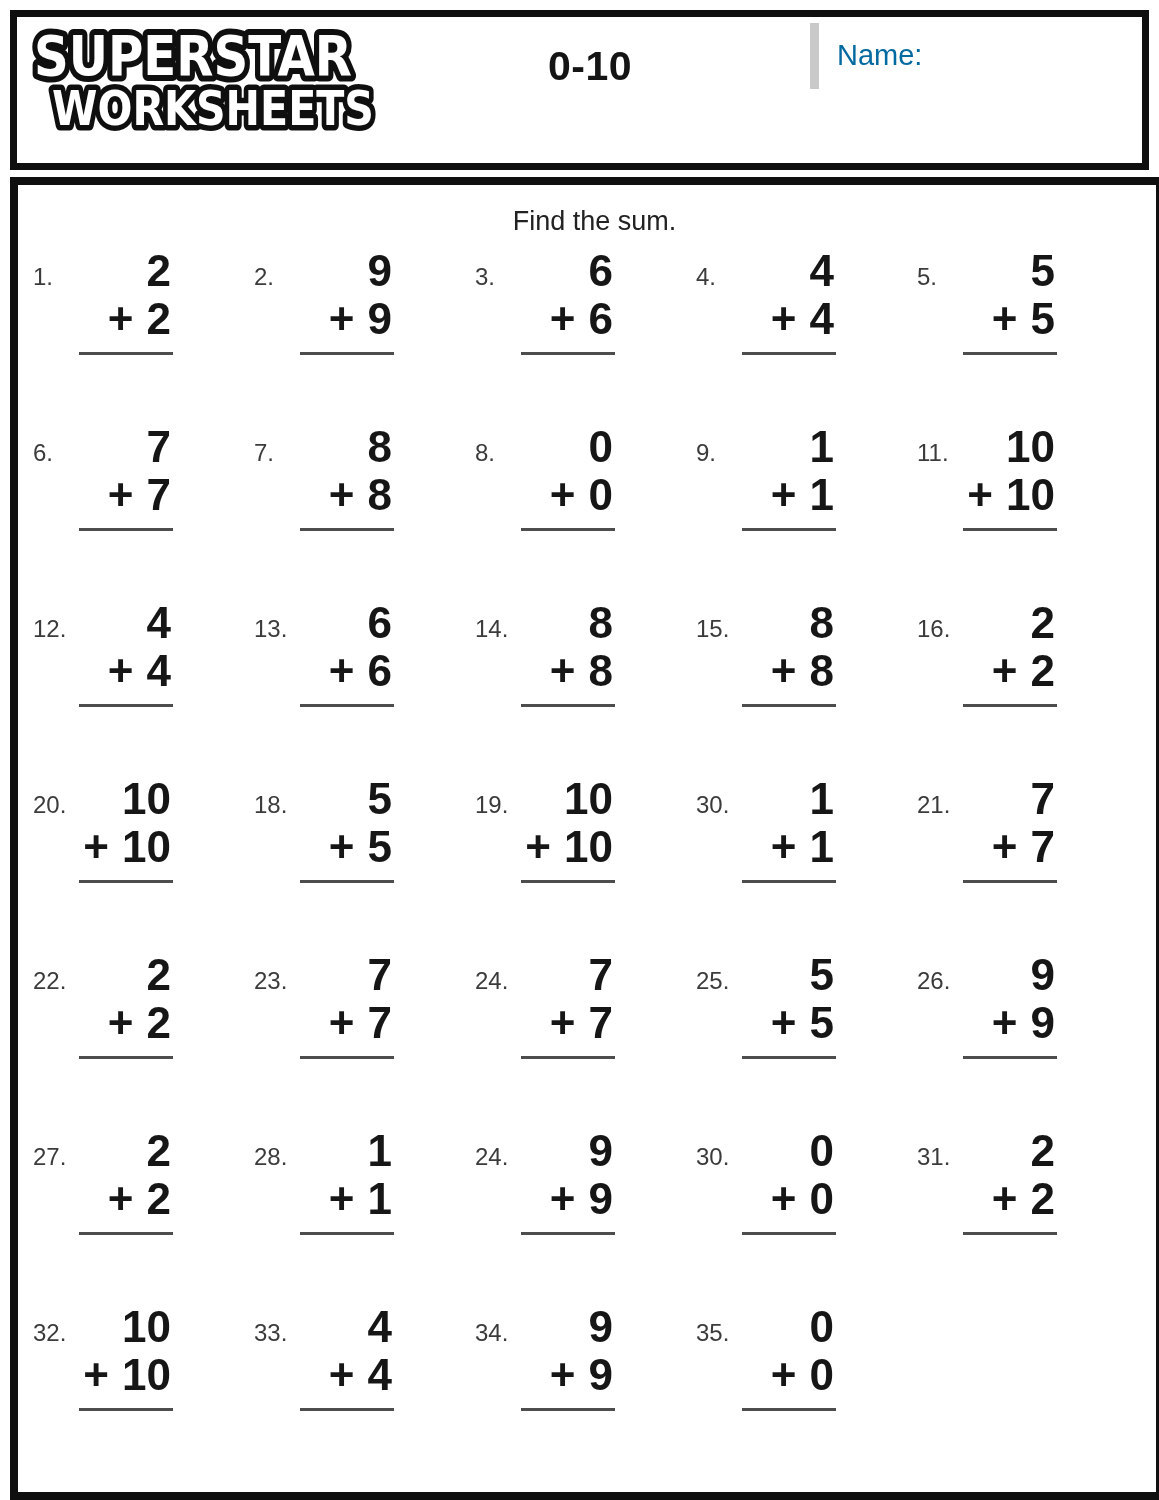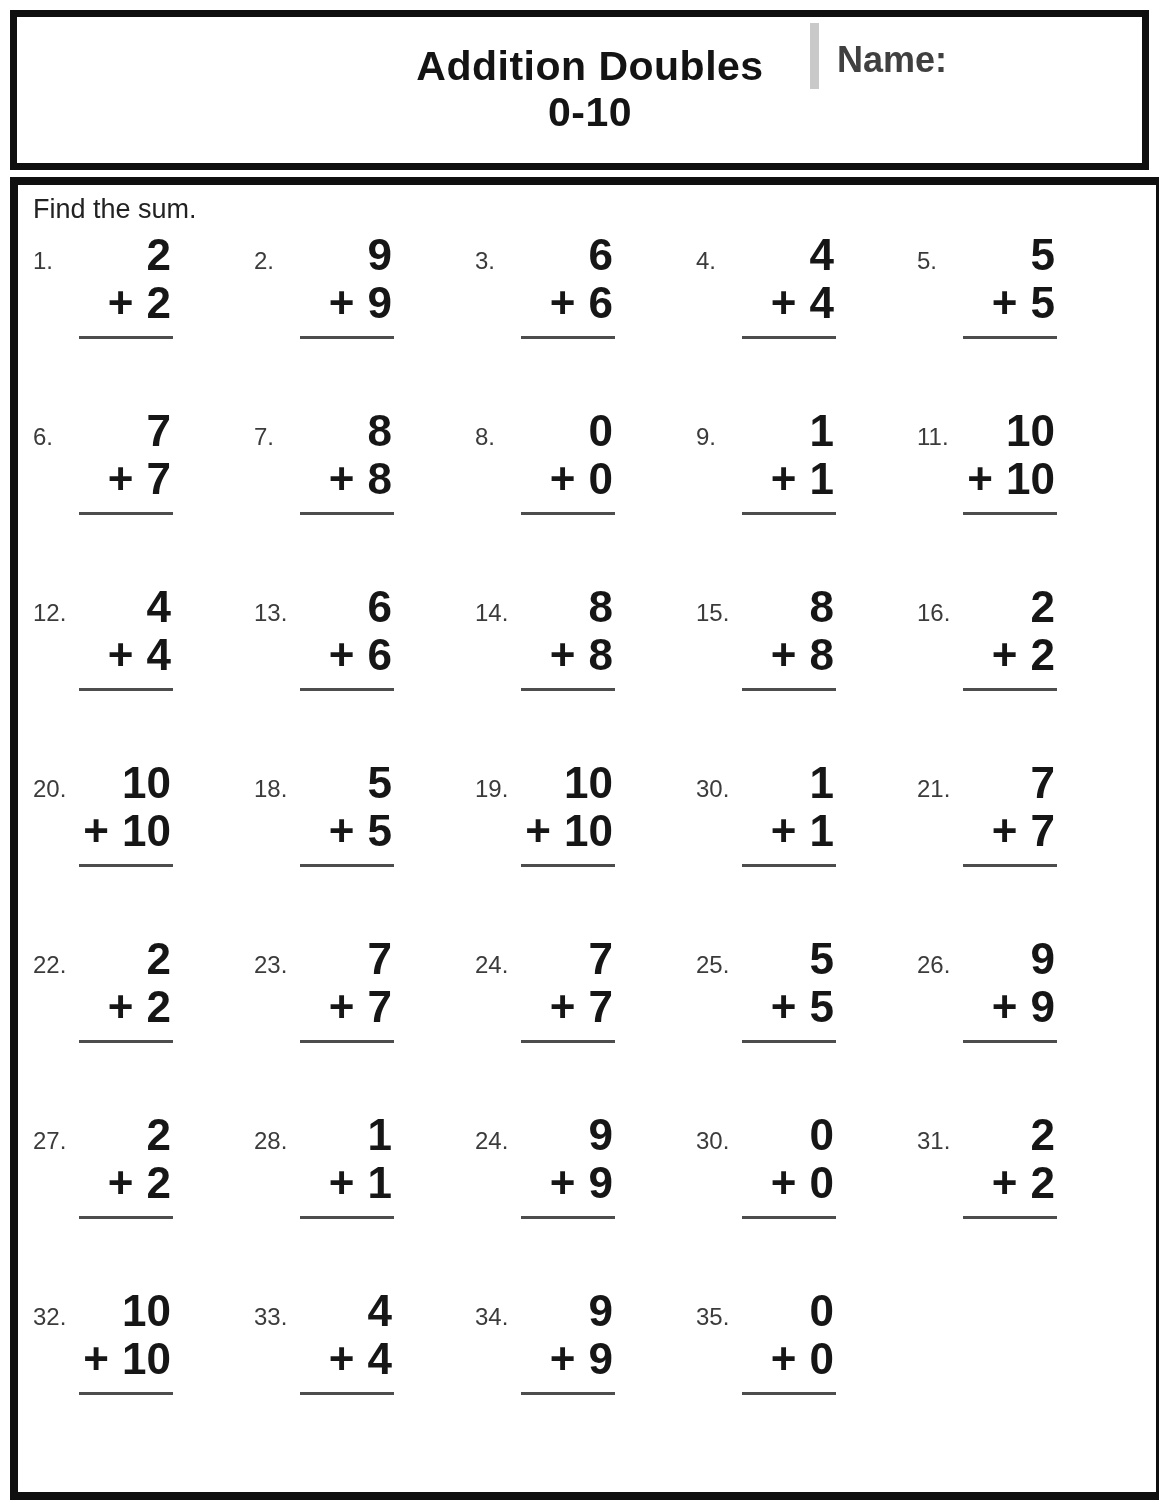--- a/index.html
+++ b/index.html
@@ -35,45 +35,46 @@
   }
   .divider {
     position: absolute;
     left: 793px; top: 6px;
     width: 9px; height: 66px;
     background: #c9c9c9;
   }
   .name-label {
     position: absolute;
     left: 820px; top: 22px;
-    font-size: 36px;
-    font-weight: bold;
-    color: #404040;
+    font-size: 29px;
+    font-weight: normal;
+    color: #0369a1;
   }
   .name-field {
     position: absolute;
     left: 920px; top: 12px;
     width: 195px; height: 70px;
   }
 
   
   .content-box {
     position: absolute;
     left: 10px; top: 177px;
     width: 1123px; height: 1297px;
     border: 8px solid #0f0f0f;
     background: #ffffff;
     padding: 10px 0 0 15px;
     box-sizing: content-box;
   }
   .instruction {
-    margin: 0;
+    margin: 12px;
     font-size: 27px;
     color: #222222;
     line-height: 1.1;
+    text-align: center;
   }
   .grid {
     margin-top: 8px;
     display: grid;
     grid-template-columns: repeat(5, 221px);
     grid-auto-rows: 176px;
   }
   .cell { position: relative; }
   .cell .num {
     position: absolute;
@@ -104,23 +105,28 @@
     border-bottom: 3px solid #4d4d4d;
     width: 100%;
   }
 </style>
 </head>
 <body>
 
 <div class="page">
 
   <header class="header-box">
+    <div class="logo">
+      <svg width="355" height="118" viewBox="0 0 355 118">
+        <text x="168" y="52" text-anchor="middle" font-family="DejaVu Sans, sans-serif" font-size="56" font-weight="bold" textLength="318" lengthAdjust="spacingAndGlyphs" fill="#ffffff" stroke="#0f0f0f" stroke-width="12" stroke-linejoin="round" paint-order="stroke">SUPERSTAR</text>
+        <text x="188" y="102" text-anchor="middle" font-family="DejaVu Sans, sans-serif" font-size="48" font-weight="bold" textLength="322" lengthAdjust="spacingAndGlyphs" fill="#ffffff" stroke="#0f0f0f" stroke-width="11" stroke-linejoin="round" paint-order="stroke">WORKSHEETS</text>
+      </svg>
+    </div>
 
     <div class="title">
-      <div>Addition Doubles</div>
       <div>0-10</div>
     </div>
 
     <div class="divider"></div>
 
     <div class="name-label">Name:</div>
     <div class="name-field"></div>
   </header>
 
   <main class="content-box">

